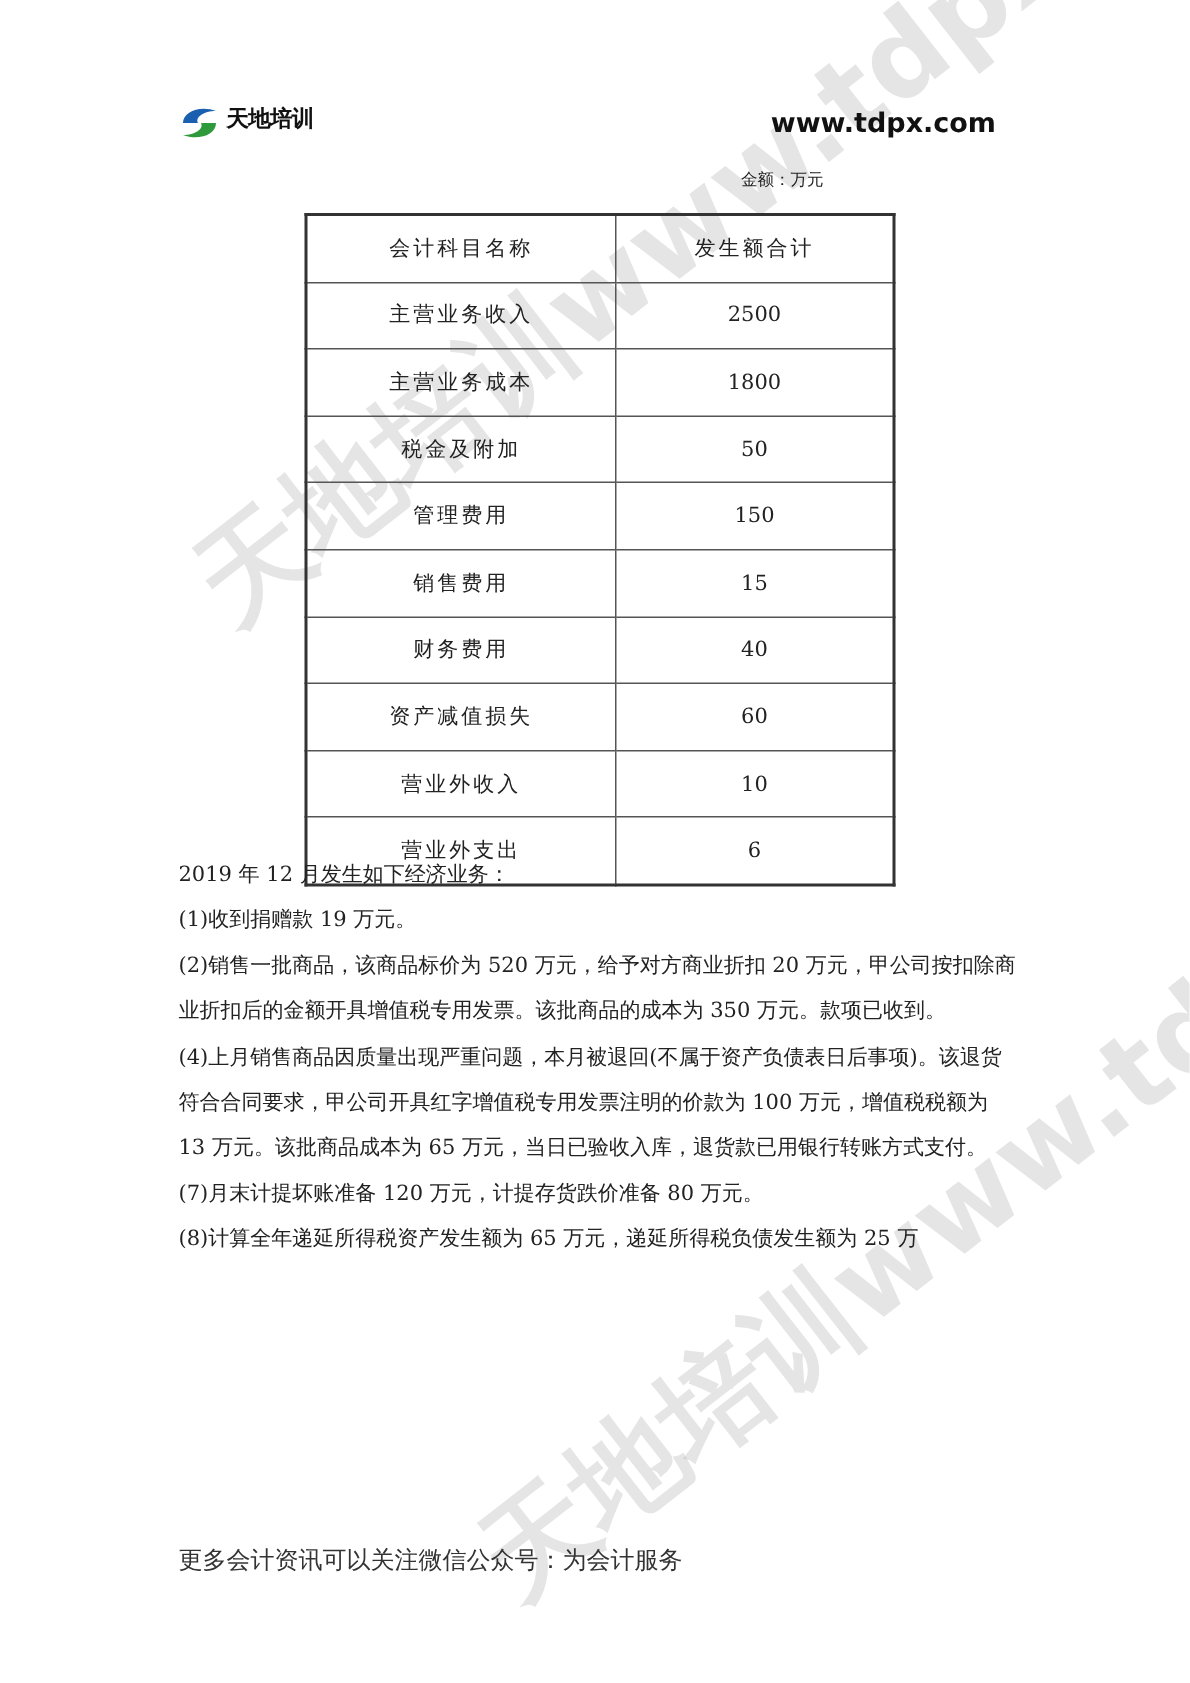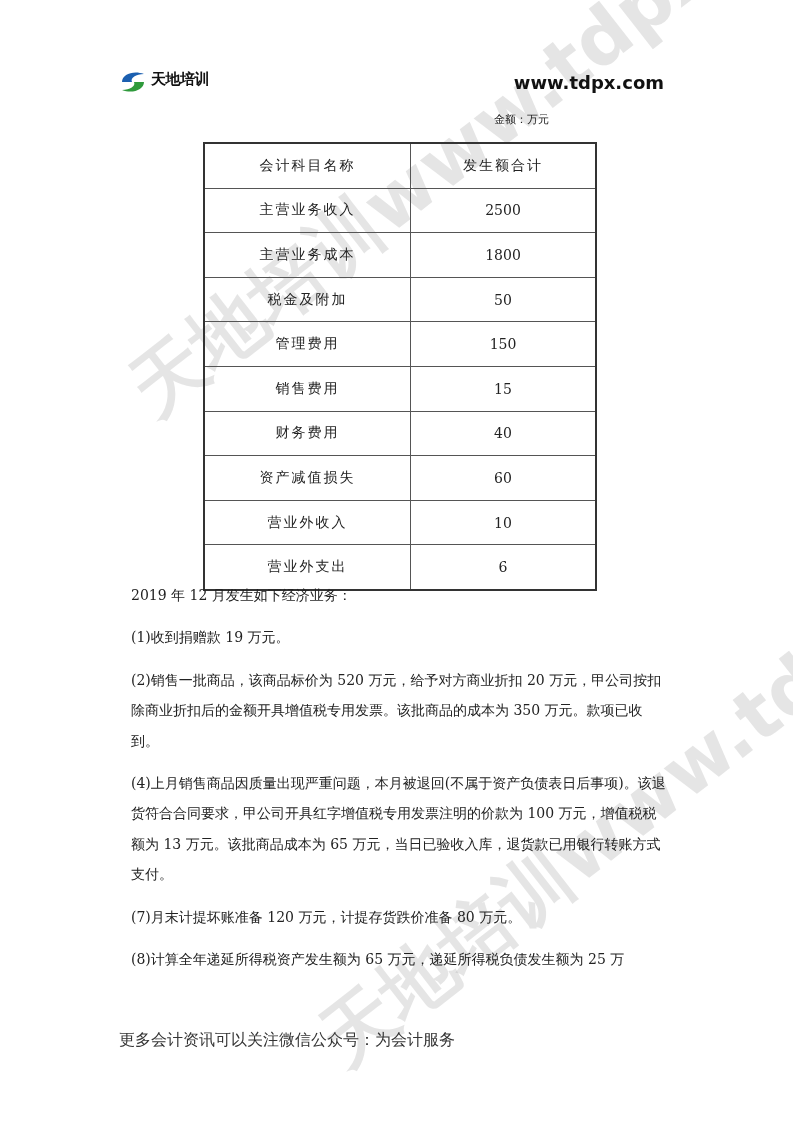--- a/index.html
+++ b/index.html
@@ -34,21 +34,21 @@
       font-weight: normal;
     }
     table.acct th { font-size: 14px; }
     table.acct td.val { font-family: "DejaVu Serif", serif; font-weight: normal; font-size: 14px; }
     table.acct td.name, table.acct th { letter-spacing: 2px; }
     .col1 { width: 197px; }
     .body-text {
       position: absolute; left: 119px; top: 568px; width: 560px;
       font-family: "DejaVu Serif", serif; font-size: 14px; line-height: 30.4px; color: #222;
     }
-    .body-text p { margin: 12px; }
+    .body-text p { margin: 0; }
     .footer {
       position: absolute; left: 119px; top: 1030px;
       font-family: "DejaVu Sans", sans-serif; font-size: 16px; color: #333;
     }
     .watermark {
       position: absolute; left: 110px; top: 360px;
       font-family: "DejaVu Sans", sans-serif; font-weight: bold; font-size: 74px;
       color: rgba(180,180,180,0.35); transform: rotate(-38deg); transform-origin: left top;
       white-space: nowrap; pointer-events: none;
     }

